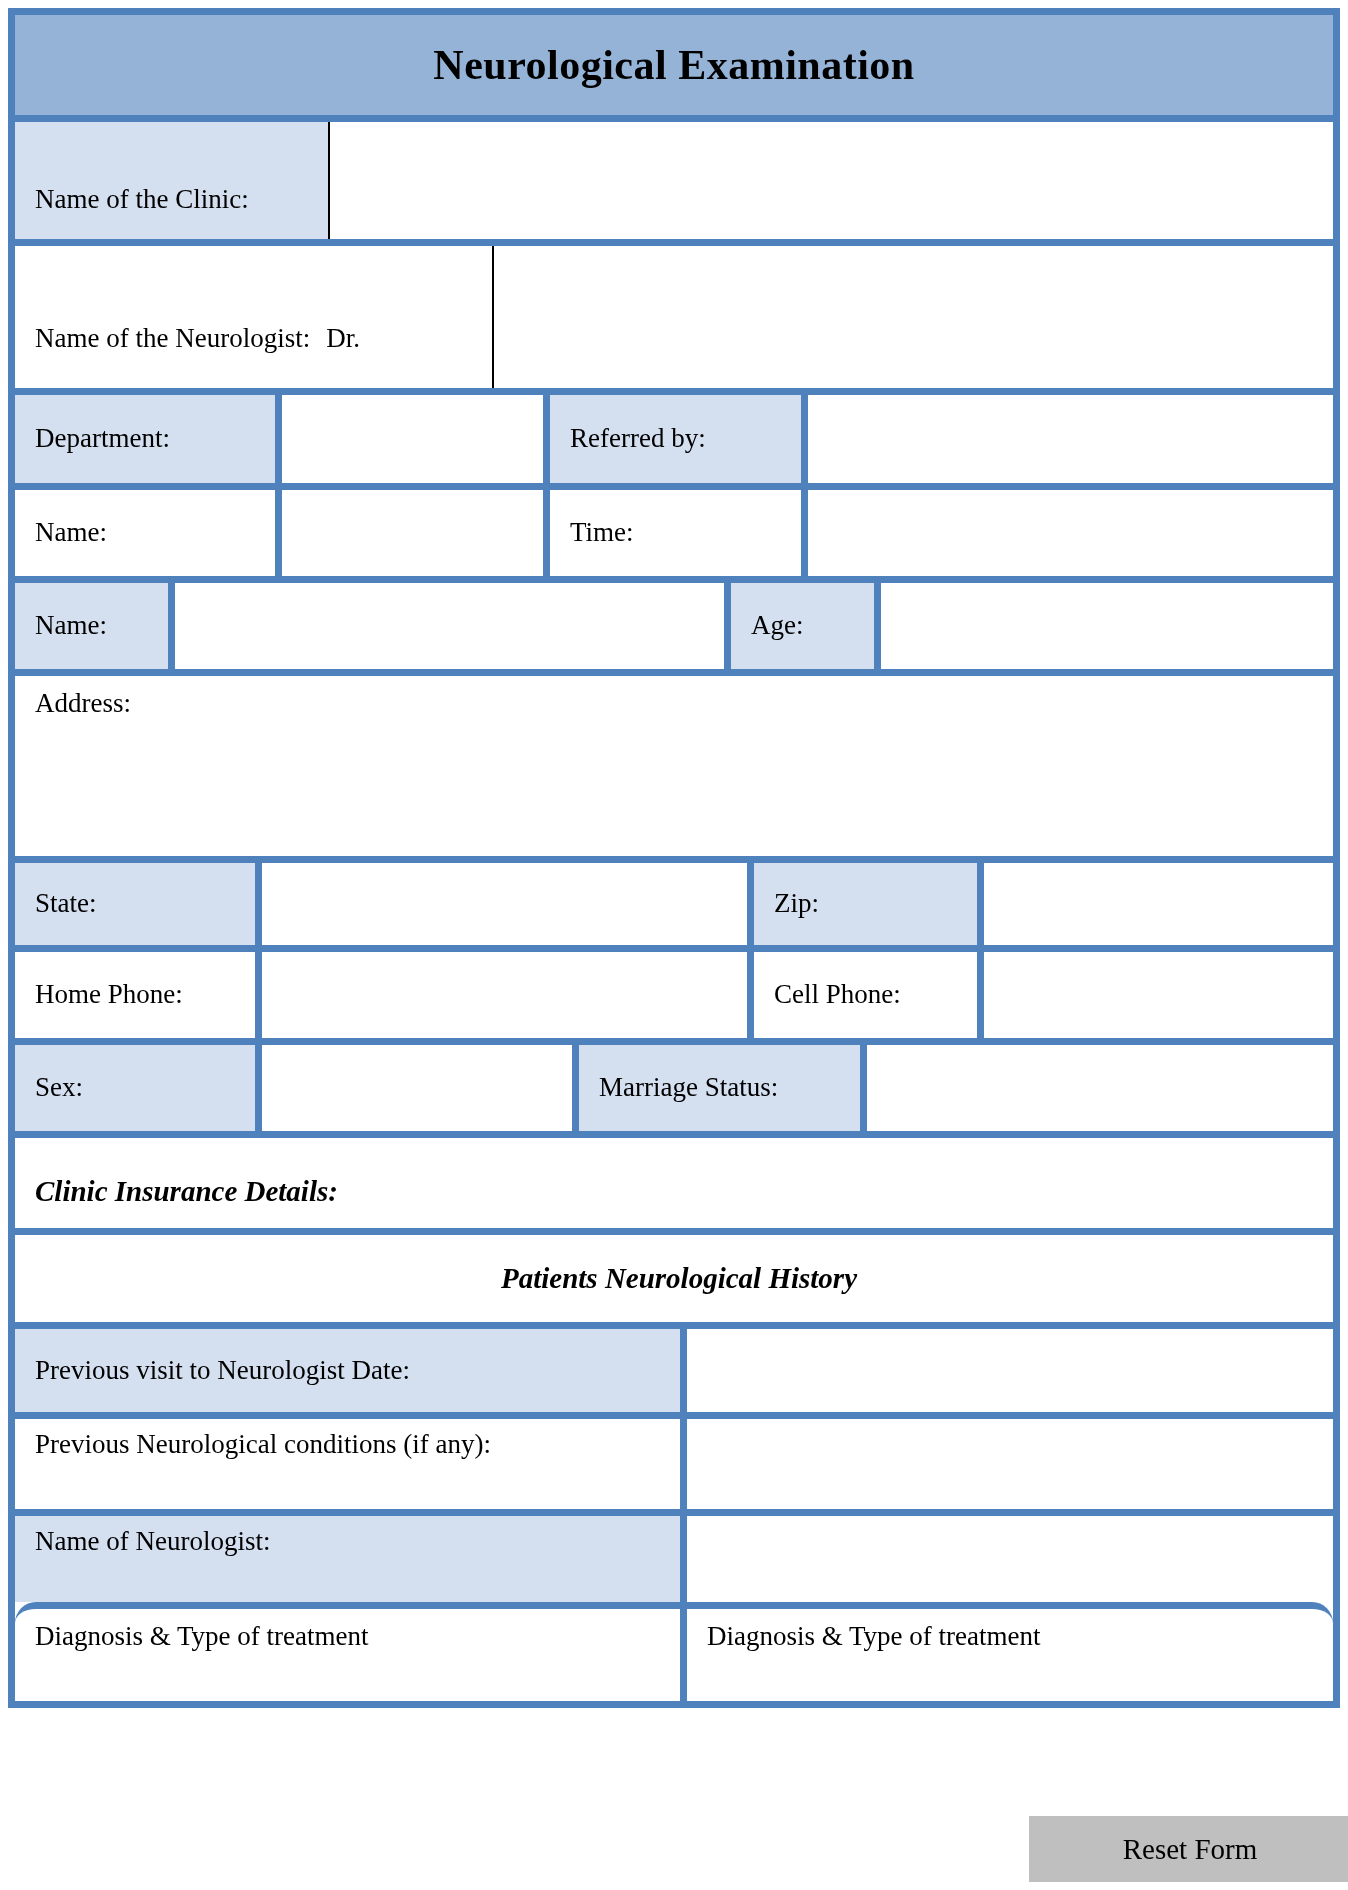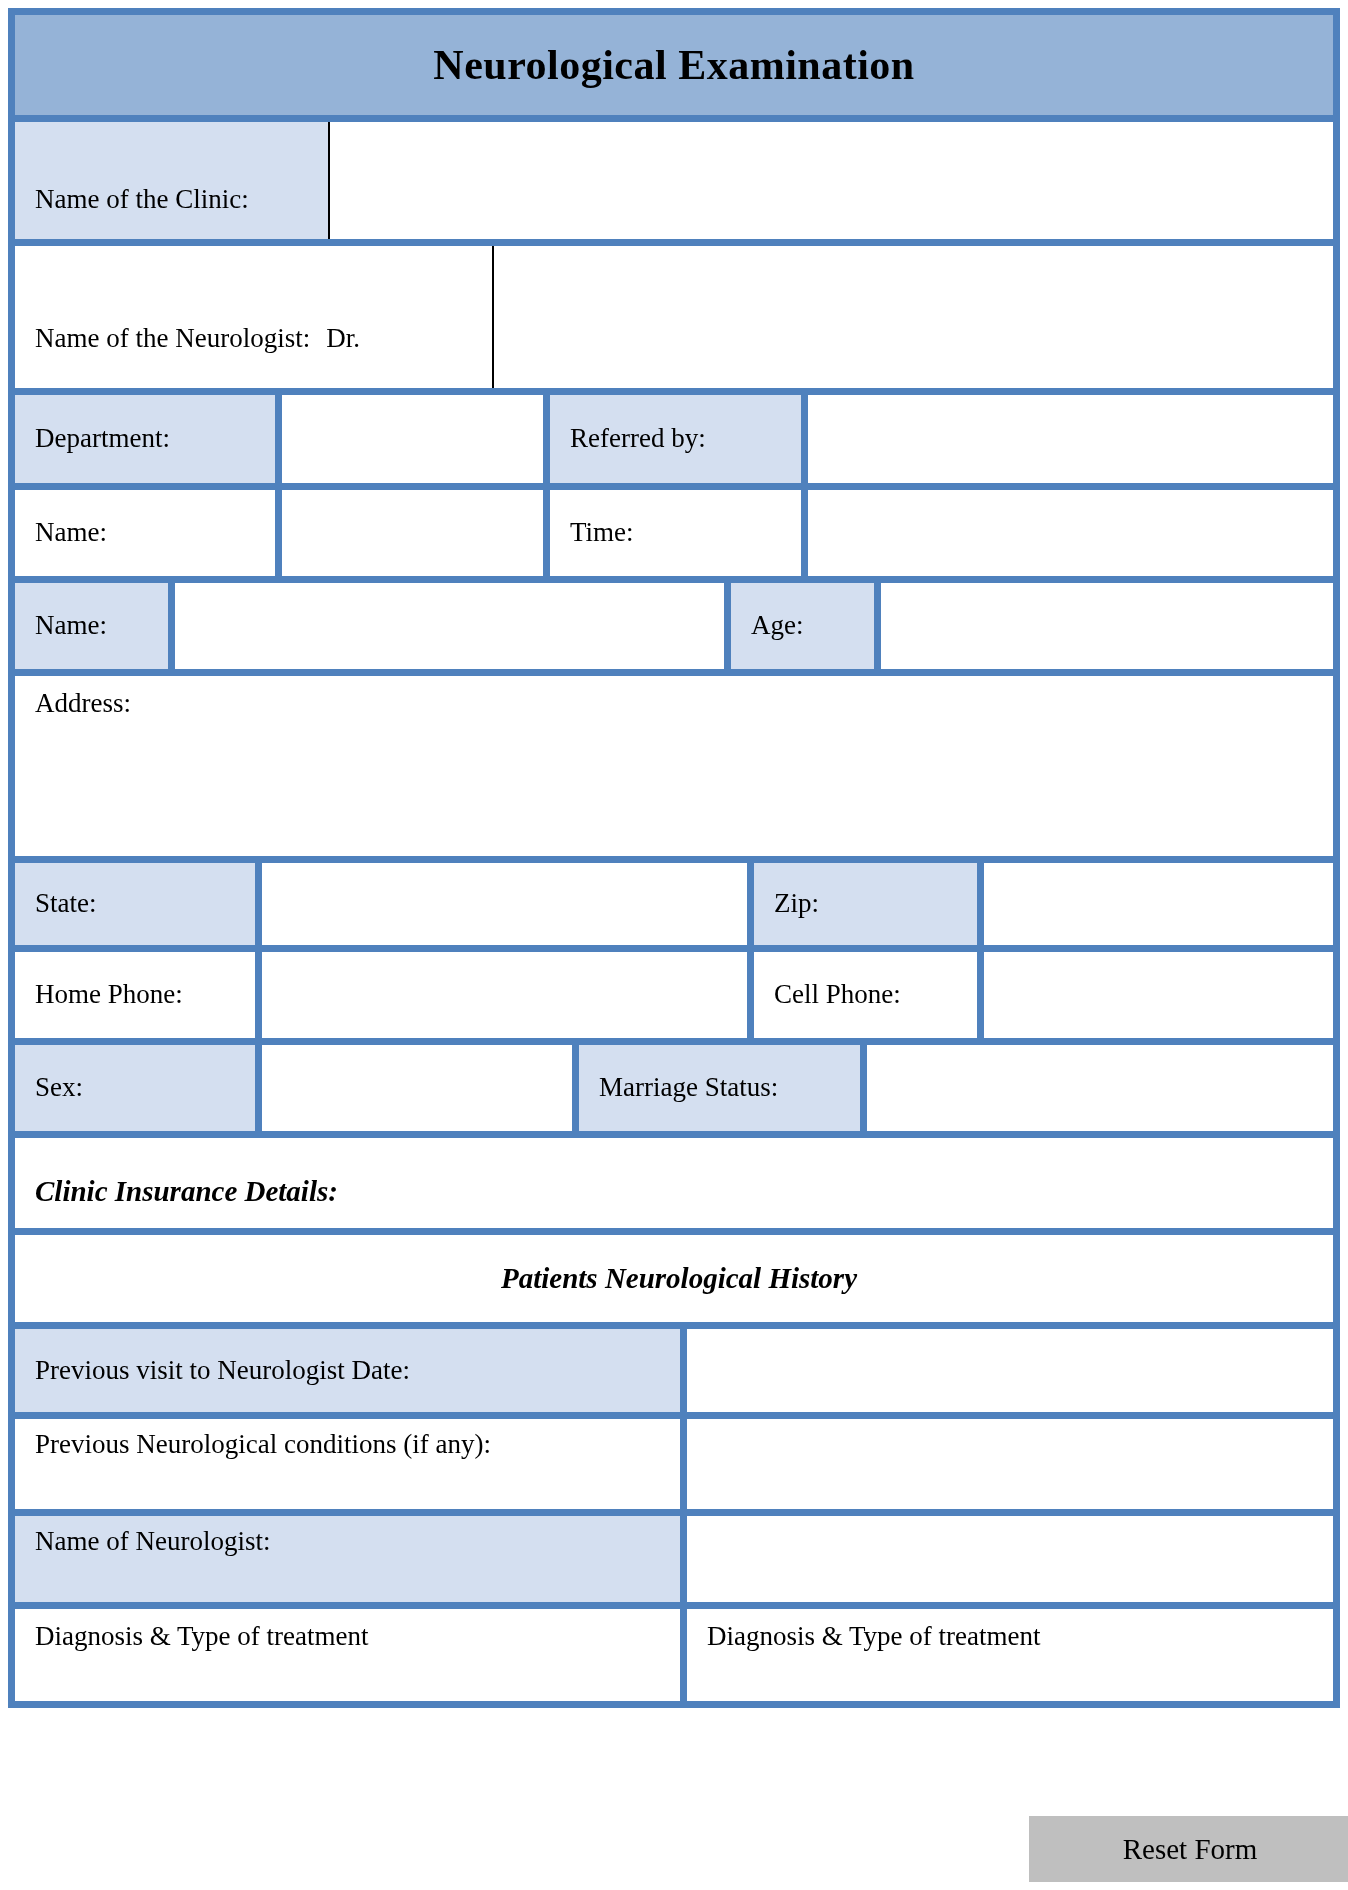--- a/index.html
+++ b/index.html
@@ -28,21 +28,21 @@
   .heading{font-weight:bold;font-style:italic;font-size:29px;}
   
   .title-row{min-height:100px;background:var(--title-bg,#95b3d7);
              justify-content:center;align-items:center;}
   .title{font-size:42px;font-weight:bold;letter-spacing:.5px;}
   .r2{min-height:117px;}  .r3{min-height:142px;} .r4{min-height:88px;}
   .r5{min-height:86px;}   .r6{min-height:86px;}  .r7{min-height:180px;}
   .r8{min-height:82px;}   .r9{min-height:86px;}  .r10{min-height:86px;}
   .r11{min-height:90px;}  .r12{min-height:66px;} .r13{min-height:87px;}
   .r14{min-height:83px;}  .r15{min-height:90px;} .r16{min-height:86px;}
-  .r17{min-height:92px;}
+  .r17{min-height:92px;border-radius:21px;}
   .pb24{padding-bottom:24px;} .pb34{padding-bottom:34px;} .pb20{padding-bottom:20px;}
   .pt30{padding-top:12px;}    .pt10{padding-top:10px;}
   
   .w313{flex:0 0 313px;} .w477{flex:0 0 477px;}
   .w260{flex:0 0 260px;} .w268{flex:0 0 268px;} .w258{flex:0 0 258px;}
   .w153{flex:0 0 153px;} .w556{flex:0 0 556px;} .w150{flex:0 0 150px;}
   .w240{flex:0 0 240px;} .w492{flex:0 0 492px;} .w230{flex:0 0 230px;}
   .w317{flex:0 0 317px;} .w288{flex:0 0 288px;}
   .w665{flex:0 0 665px;}
   .center-cell{justify-content:center;}

